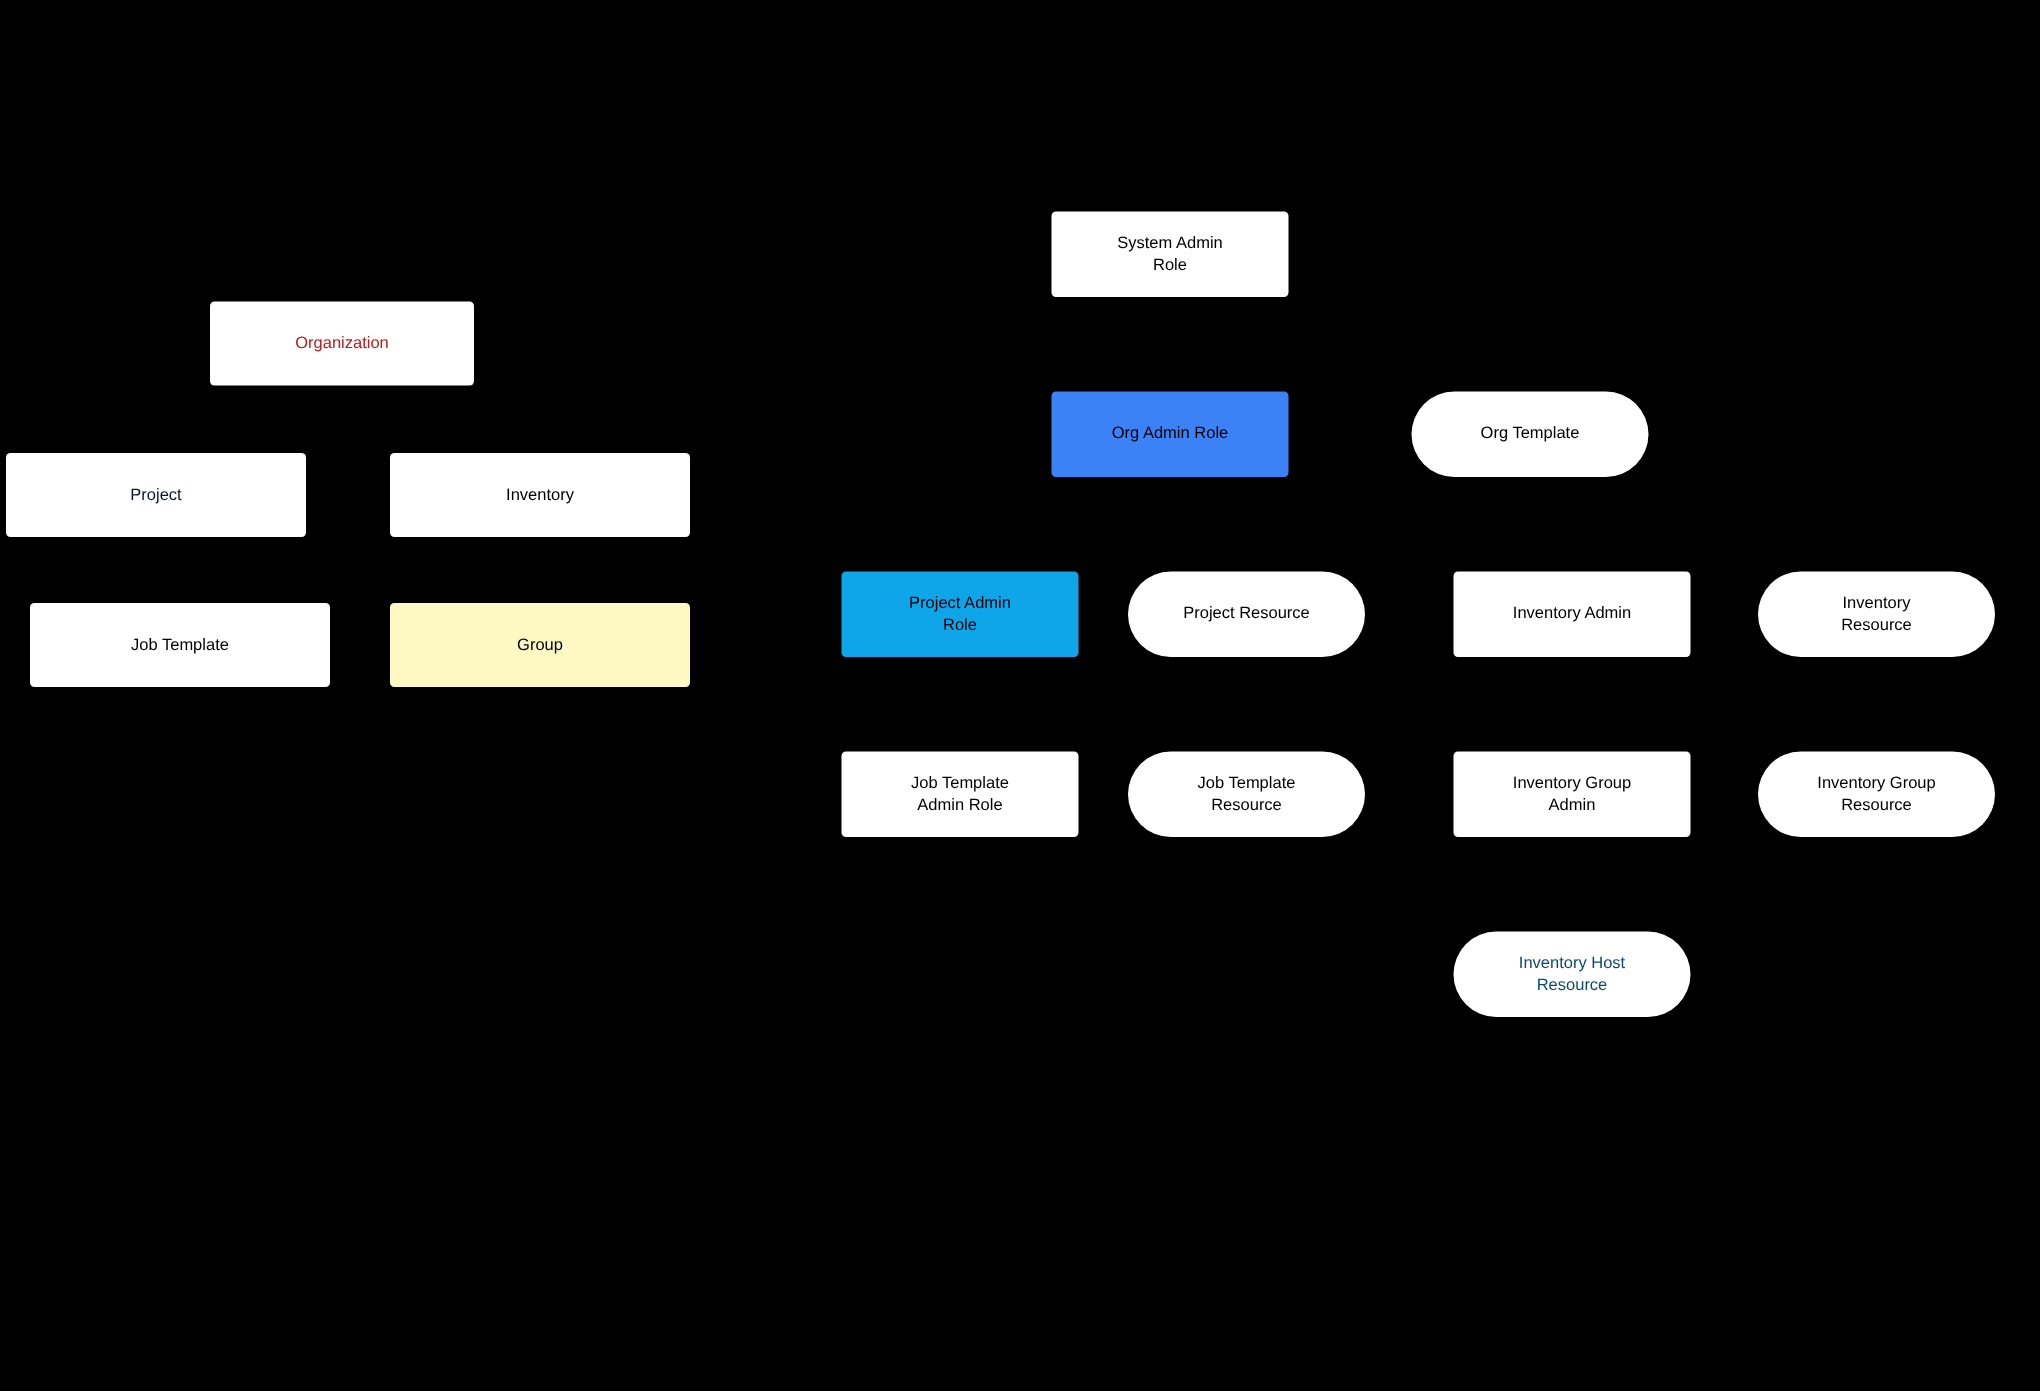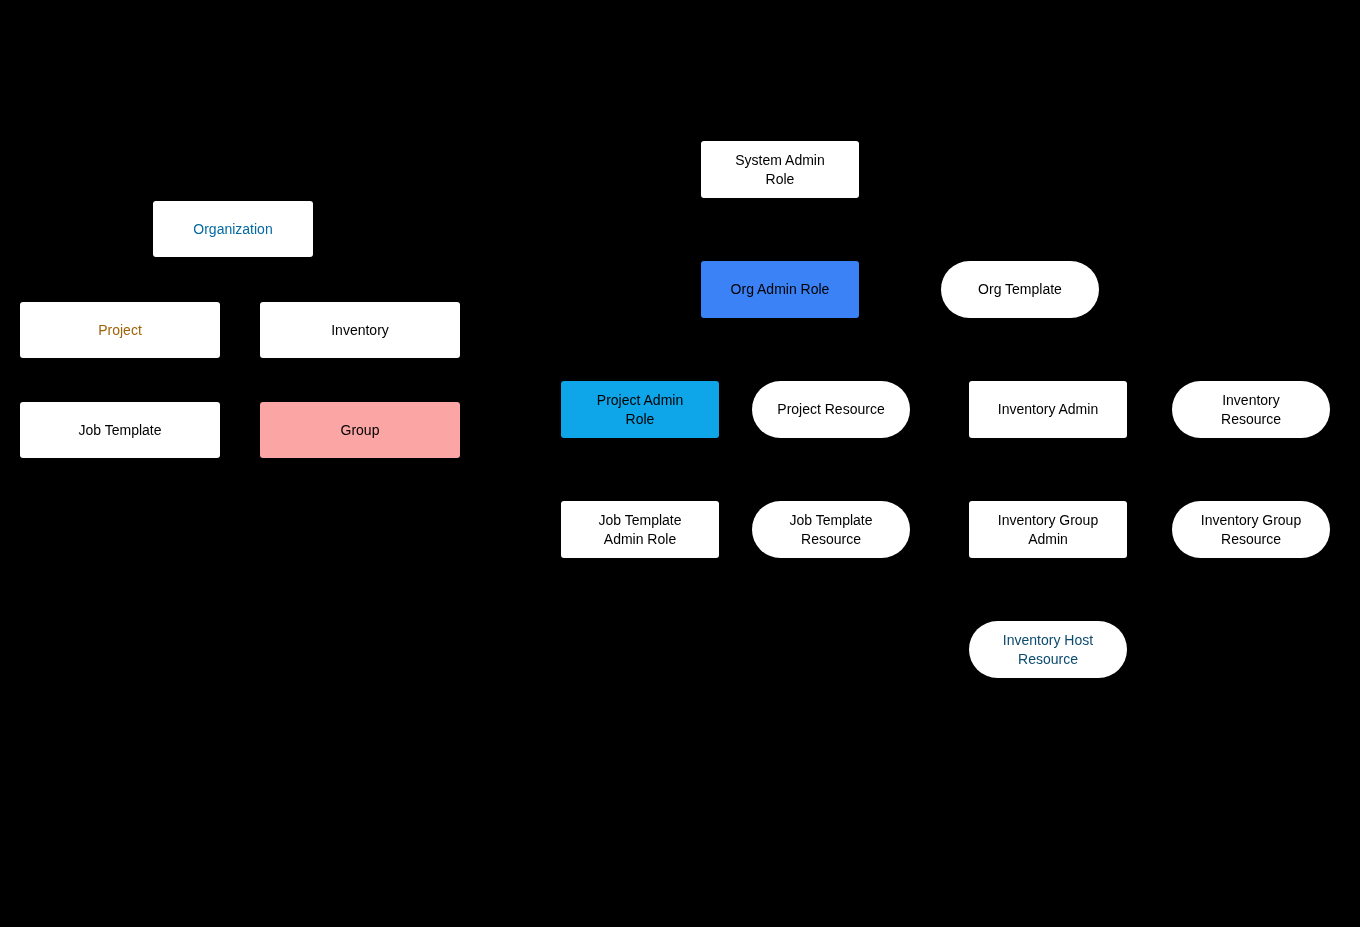--- a/index.html
+++ b/index.html
@@ -16,42 +16,42 @@
     font-family: "Liberation Sans", sans-serif;
   }
   .node {
     position: absolute;
     background: #ffffff;
     color: #000000;
     display: flex;
     align-items: center;
     justify-content: center;
     text-align: center;
-    font-size: 14px;
+    font-size: 11px;
     line-height: 1.35;
     box-sizing: border-box;
     padding: 2px 6px;
     white-space: pre-line;
   }
   .rect {
     border-radius: 3px;
   }
   .pill {
     border-radius: 999px;
   }
 </style>
 </head>
 <body>
 
 <div id="canvas" style="background: rgb(0, 0, 0);">
-    <div class="node rect" style="left: 140px; top: 201px; width: 160px; height: 56px; background: rgb(255, 255, 255); color: #0369a1; margin-left: 13px;">Organization</div>
-    <div class="node rect" style="left: 20px; top: 302px; width: 200px; height: 56px; background: rgb(255, 255, 255); color: #a16207;">Project</div>
+    <div class="node rect" style="left: 140px; top: 201px; width: 176px; height: 56px; background: rgb(255, 255, 255); color: #b91c1c;">Organization</div>
+    <div class="node rect" style="left: 4px; top: 302px; width: 200px; height: 56px; background: rgb(255, 255, 255); color: #0f172a;">Project</div>
     <div class="node rect" style="left: 260px; top: 302px; width: 200px; height: 56px; background: rgb(255, 255, 255); color: rgb(0, 0, 0);">Inventory</div>
     <div class="node rect" style="left: 20px; top: 402px; width: 200px; height: 56px; background: rgb(255, 255, 255); color: rgb(0, 0, 0);">Job Template</div>
-    <div class="node rect" style="left: 260px; top: 402px; width: 200px; height: 56px; background: #fca5a5; color: rgb(0, 0, 0);">Group</div>
+    <div class="node rect" style="left: 260px; top: 402px; width: 200px; height: 56px; background: #fef9c3; color: rgb(0, 0, 0);">Group</div>
     <div class="node rect" style="left: 701px; top: 141px; width: 158px; height: 57px; background: rgb(255, 255, 255); color: rgb(0, 0, 0);">System Admin
 Role</div>
     <div class="node rect" style="left: 701px; top: 261px; width: 158px; height: 57px; background: #3b82f6; color: rgb(0, 0, 0);">Org Admin Role</div>
     <div class="node pill" style="left: 941px; top: 261px; width: 158px; height: 57px; background: rgb(255, 255, 255); color: rgb(0, 0, 0);">Org Template</div>
     <div class="node rect" style="left: 561px; top: 381px; width: 158px; height: 57px; background: #0ea5e9; color: rgb(0, 0, 0);">Project Admin
 Role</div>
     <div class="node pill" style="left: 752px; top: 381px; width: 158px; height: 57px; background: rgb(255, 255, 255); color: rgb(0, 0, 0); text-align: right;">Project Resource</div>
     <div class="node rect" style="left: 969px; top: 381px; width: 158px; height: 57px; background: rgb(255, 255, 255); color: rgb(0, 0, 0);">Inventory Admin</div>
     <div class="node pill" style="left: 1172px; top: 381px; width: 158px; height: 57px; background: rgb(255, 255, 255); color: rgb(0, 0, 0);">Inventory
 Resource</div>

